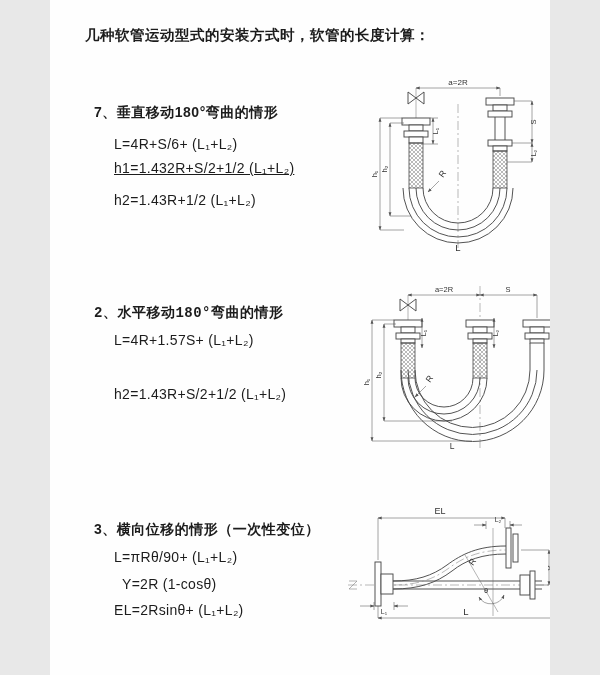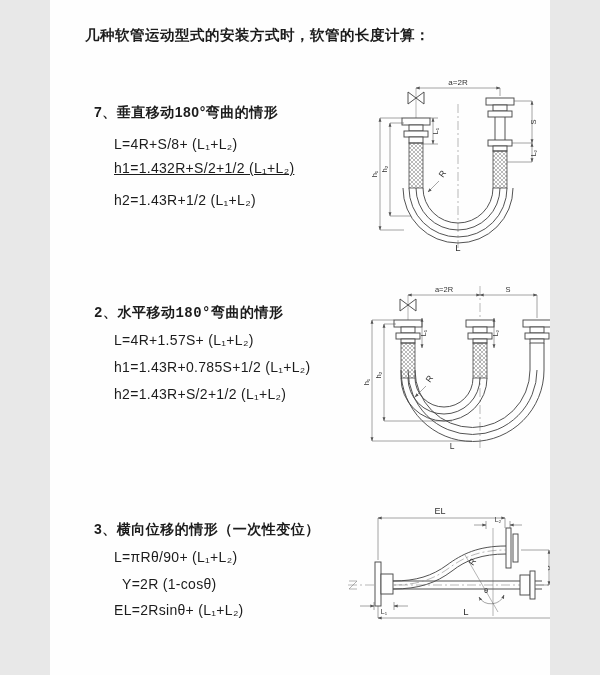--- a/index.html
+++ b/index.html
@@ -22,21 +22,21 @@
   .cl{stroke:#8a8a8a;stroke-width:0.6;fill:none;stroke-dasharray:9 3 2 3;}
 </style>
 </head>
 <body>
 
 <div class="page">
 
   <div class="t doc-title" style="left:35px;top:26px;">几种软管运动型式的安装方式时，软管的长度计算：</div>
 
   <div class="t sec-heading" style="left:44px;top:104px;">7、垂直移动180°弯曲的情形</div>
-  <div class="t formula" style="left:64px;top:136px;">L=4R+S/8+ (L₁+L₂)</div>
+  <div class="t formula" style="left:64px;top:136px;">L=4R+S/6+ (L₁+L₂)</div>
   <div class="t formula" style="left:64px;top:160px;text-decoration:underline;">h1=1.432R+S/2+1/2 (L₁+L₂)</div>
   <div class="t formula" style="left:64px;top:192px;text-align:center;">h2=1.43R+1/2 (L₁+L₂)</div>
 
   <svg style="left:308px;top:68px;" width="240" height="190" viewBox="0 0 240 190">
     <defs>
       <pattern id="hA" width="4" height="4" patternUnits="userSpaceOnUse">
         <path d="M0,4 L4,0 M0,0 L4,4" stroke="#777" stroke-width="0.5"></path>
       </pattern>
       <marker id="mA" viewBox="0 0 10 10" refX="9" refY="5" markerWidth="7.5" markerHeight="7.5" orient="auto-start-reverse">
         <path d="M0,1.5 L10,5 L0,8.5 z" fill="#555"></path>
@@ -119,21 +119,20 @@
     <g>
       <line class="dim" x1="81" y1="113" x2="70" y2="124" marker-end="url(#mA)"></line>
       <text x="85" y="110" font-size="8.5" transform="rotate(-55 85 110)">R</text>
     </g>
 
     <text x="100" y="183" font-size="9.5" text-anchor="middle">L</text>
   </svg>
 
   <div class="t sec-heading" style="left:44px;top:304px;font-family:Liberation Mono, monospace;">2、水平移动180°弯曲的情形</div>
   <div class="t formula" style="left:64px;top:332px;">L=4R+1.57S+ (L₁+L₂)</div>
-  <div class="t formula" style="left:64px;top:359px;">h1=1.43R+0.785S+1/2 (L₁+L₂)</div>
   <div class="t formula" style="left:64px;top:386px;">h2=1.43R+S/2+1/2 (L₁+L₂)</div>
 
   <svg style="left:306px;top:278px;" width="272" height="200" viewBox="0 0 272 200">
     <defs>
       <pattern id="hB" width="4" height="4" patternUnits="userSpaceOnUse">
         <path d="M0,4 L4,0 M0,0 L4,4" stroke="#777" stroke-width="0.5"></path>
       </pattern>
       <marker id="mB" viewBox="0 0 10 10" refX="9" refY="5" markerWidth="7.5" markerHeight="7.5" orient="auto-start-reverse">
         <path d="M0,1.5 L10,5 L0,8.5 z" fill="#555"></path>
       </marker>

